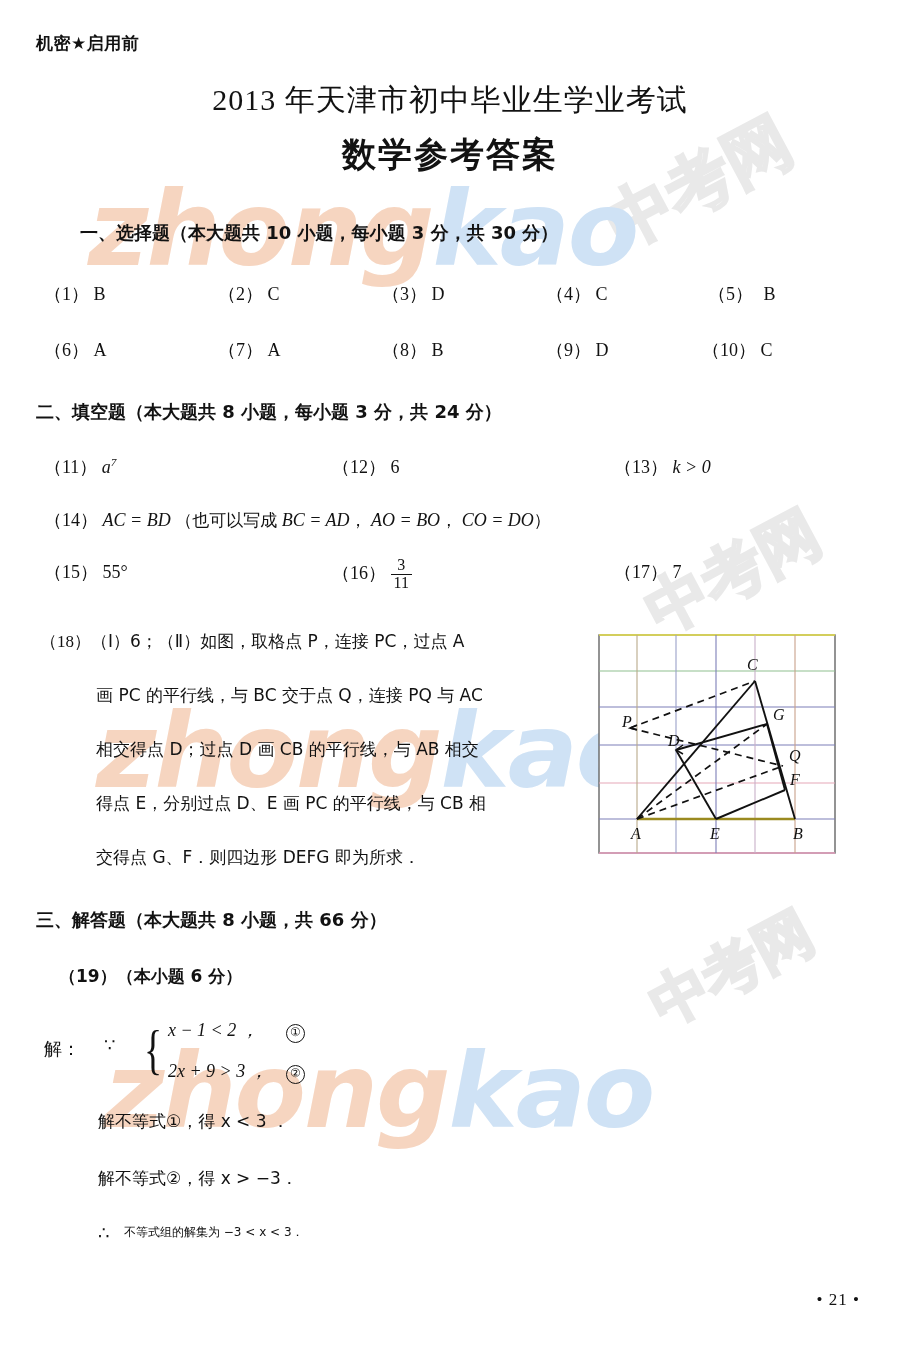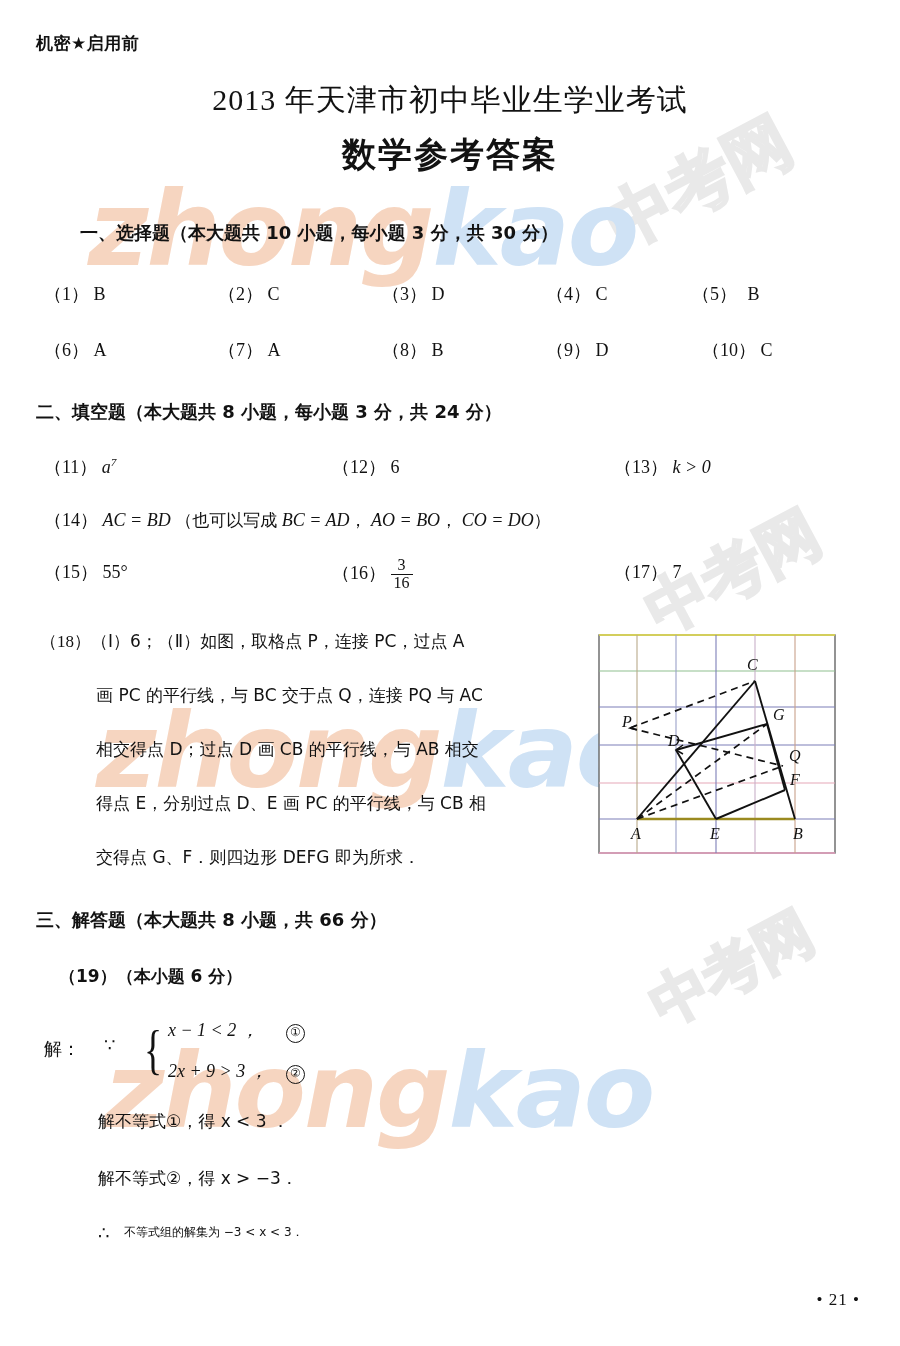--- a/index.html
+++ b/index.html
@@ -115,21 +115,21 @@
     <span>C</span>
   </div>
   <div class="ans" style="left:382px;top:282px;">
     <span class="lbl">（3）</span>
     <span>D</span>
   </div>
   <div class="ans" style="left:546px;top:282px;">
     <span class="lbl">（4）</span>
     <span>C</span>
   </div>
-  <div class="ans" style="left:692px;top:282px;">
+  <div class="ans" style="left:708px;top:282px;">
     <span class="lbl">（5）</span>
     <span style="margin-left:6px;">B</span>
   </div>
 
   <div class="ans" style="left:44px;top:338px;">
     <span class="lbl">（6）</span>
     <span>A</span>
   </div>
   <div class="ans" style="left:218px;top:338px;">
     <span class="lbl">（7）</span>
@@ -173,21 +173,21 @@
   </div>
 
   <div class="ans" style="left:44px;top:560px;">
     <span class="lbl">（15）</span>
     <span>55°</span>
   </div>
   <div class="ans" style="left:332px;top:558px;">
     <span class="lbl">（16）</span>
     <span class="frac">
       <span class="nu">3</span>
-      <span class="de">16</span>
+      <span class="de">11</span>
     </span>
   </div>
   <div class="ans" style="left:614px;top:560px;">
     <span class="lbl">（17）</span>
     <span>7</span>
   </div>
 
   <div class="ans cn" style="left:40px;top:630px;font-size:17px;">
     <span class="lbl">（18）</span><span>（Ⅰ）6；（Ⅱ）如图，取格点 P，连接 PC，过点 A</span>
   </div>

